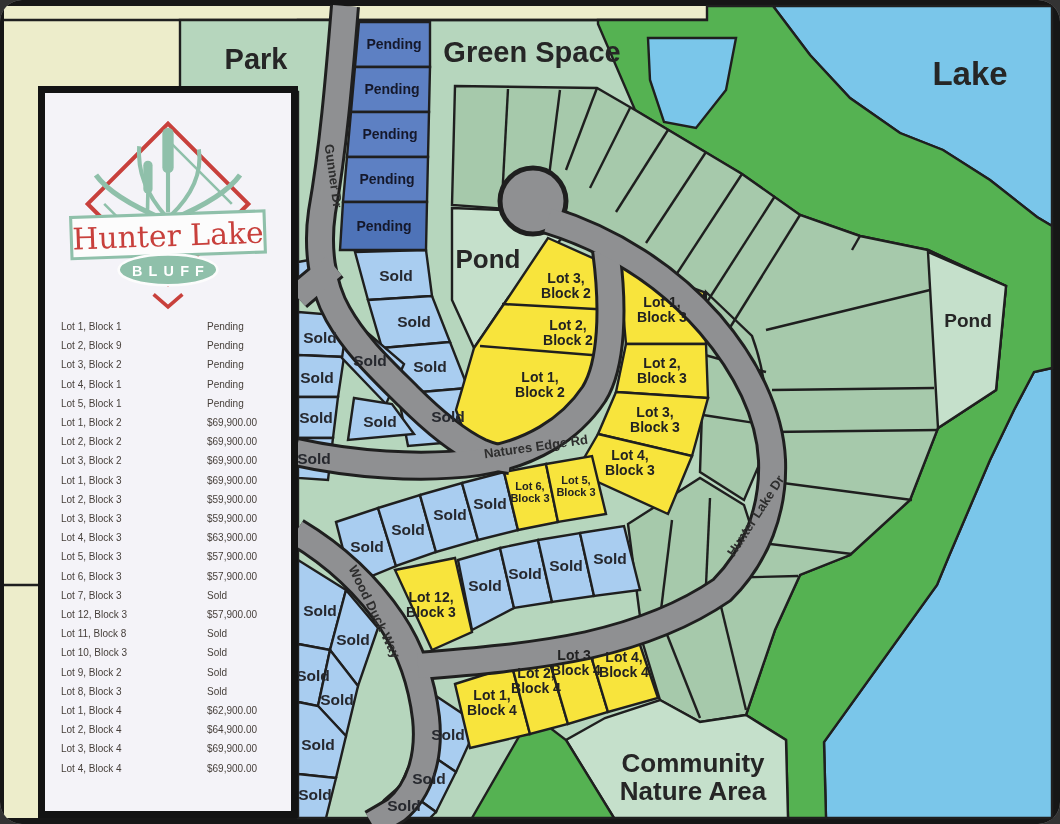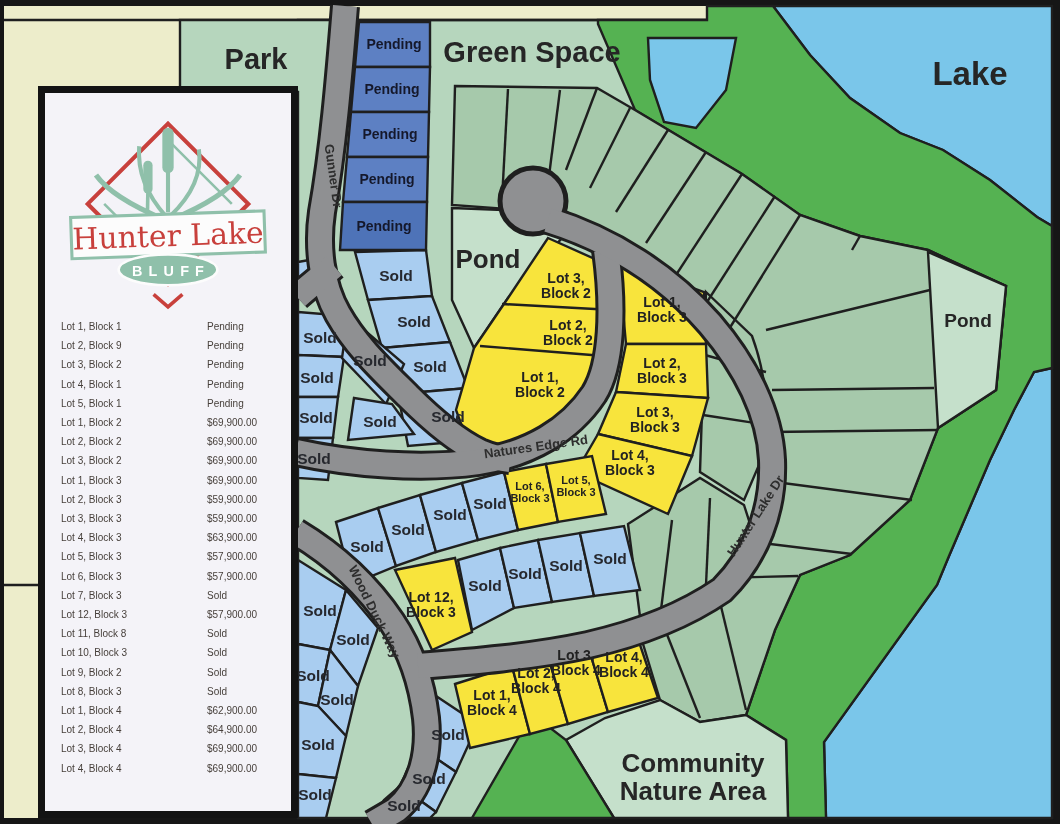--- a/index.html
+++ b/index.html
@@ -1,17 +1,17 @@
 <!DOCTYPE html>
 <html><head>
 <meta charset="utf-8">
 <style>
   html,body{margin:0;padding:0;background:#333;}
   .stage{position:relative;width:1060px;height:824px;background:#a3a3a3;overflow:hidden;
-         font-family:"Liberation Sans",sans-serif;}
+         font-family:"Liberation Sans",sans-serif;border-radius:22px;}
   svg text{user-select:none;}
   .map-svg{position:absolute;left:0;top:0;}
   
   .panel{position:absolute;left:38px;top:86px;width:260px;height:732px;box-sizing:border-box;
          background:#f4f3f8;border:7px solid #131313;}
   .logo-wrap{width:206px;margin:8px auto 0;}
   .heading{font-size:20px;font-weight:bold;color:#0e0e0e;margin:2px 0 7px 14px;letter-spacing:-0.3px;}
   .lrows{margin-left:16px;margin-right:8px;}
   .lrow{display:flex;font-size:10px;line-height:19.2px;color:#463f3a;}
   .llot{width:146px;}

